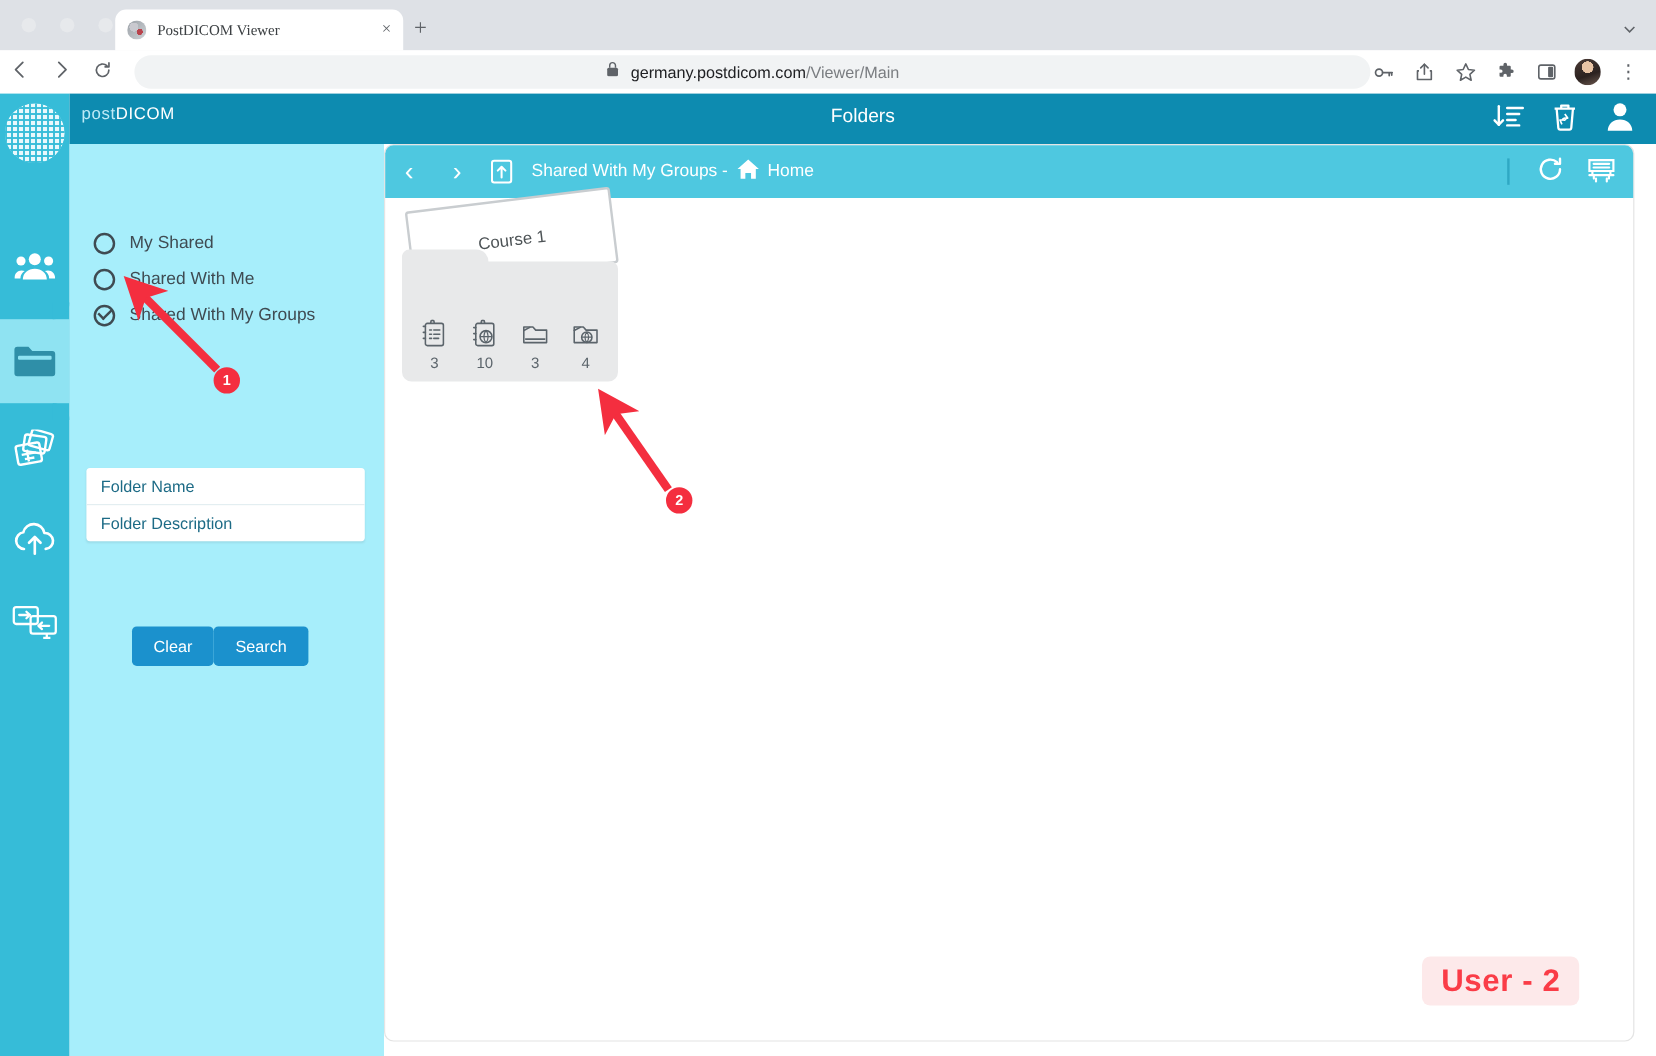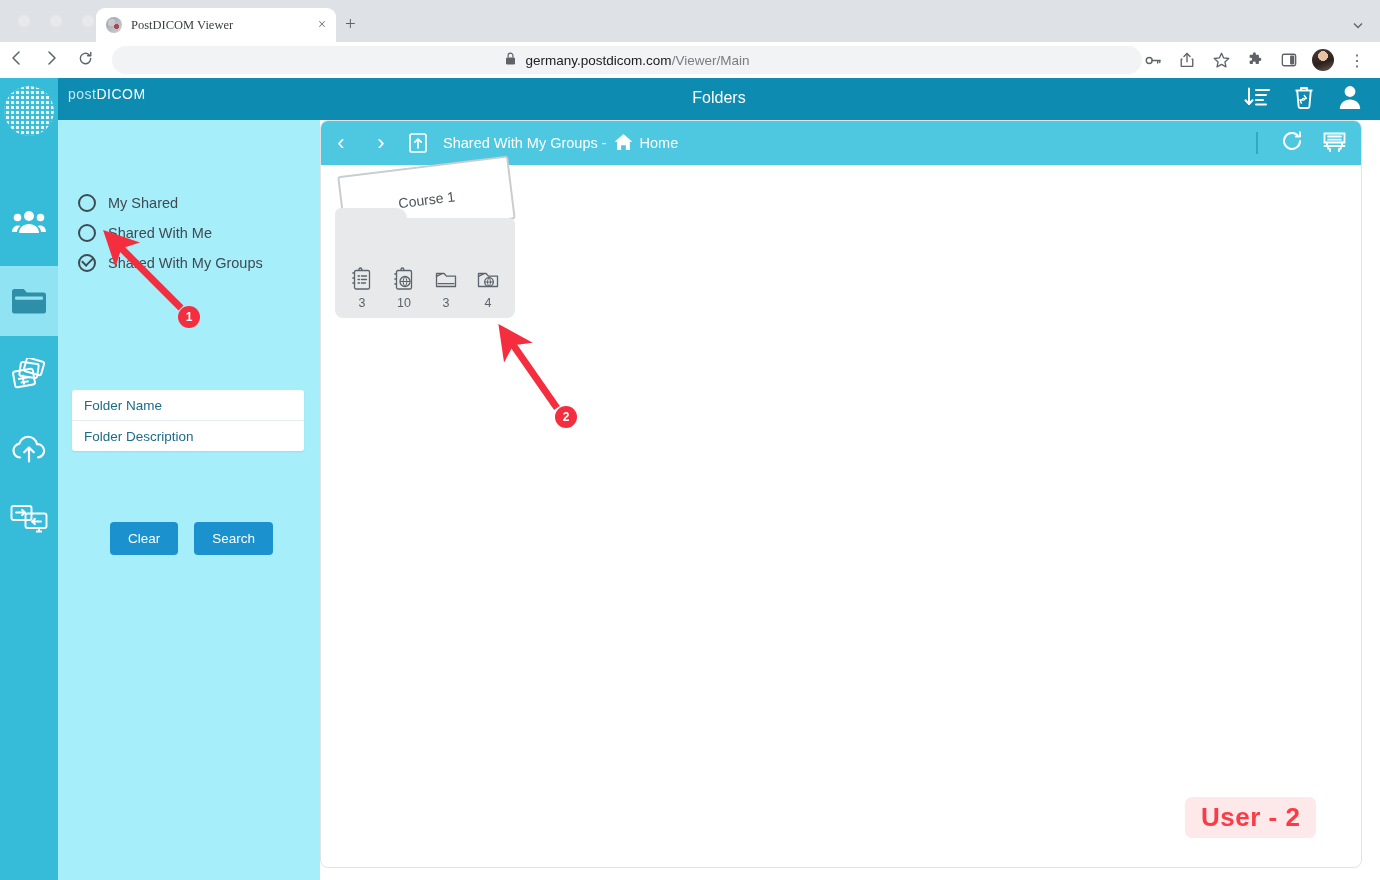--- a/index.html
+++ b/index.html
@@ -137,21 +137,21 @@
     box-shadow: 0 1px 2px rgba(0,0,0,.08);
   }
   .field { height: 30px; display: flex; align-items: center; padding: 0 10px; }
   .field + .field { border-top: 1px solid #e3eef1; }
   .field input {
     border: 0; outline: 0; width: 100%; font-size: 13.5px;
     font-family: "Liberation Sans", sans-serif; color: #1d6b86; background: transparent;
   }
   .field input::placeholder { color: #1d6b86; opacity: 1; }
 
-  .btnrow { position: absolute; left: 52px; top: 402px; display: flex; gap: 16px; }
+  .btnrow { position: absolute; left: 52px; top: 402px; display: flex; }
   .btn {
     background: #1b91cd; color: #fff; border: 0; border-radius: 4px;
     padding: 9px 18px; font-size: 13.5px; font-family: "Liberation Sans", sans-serif;
     cursor: pointer;
   }
 
   
   .content {
     position: absolute; left: 320px; top: 42px; width: 1042px; height: 748px;
     background: #ffffff; border: 1px solid #e4e4e4; border-radius: 8px; box-sizing: border-box;

